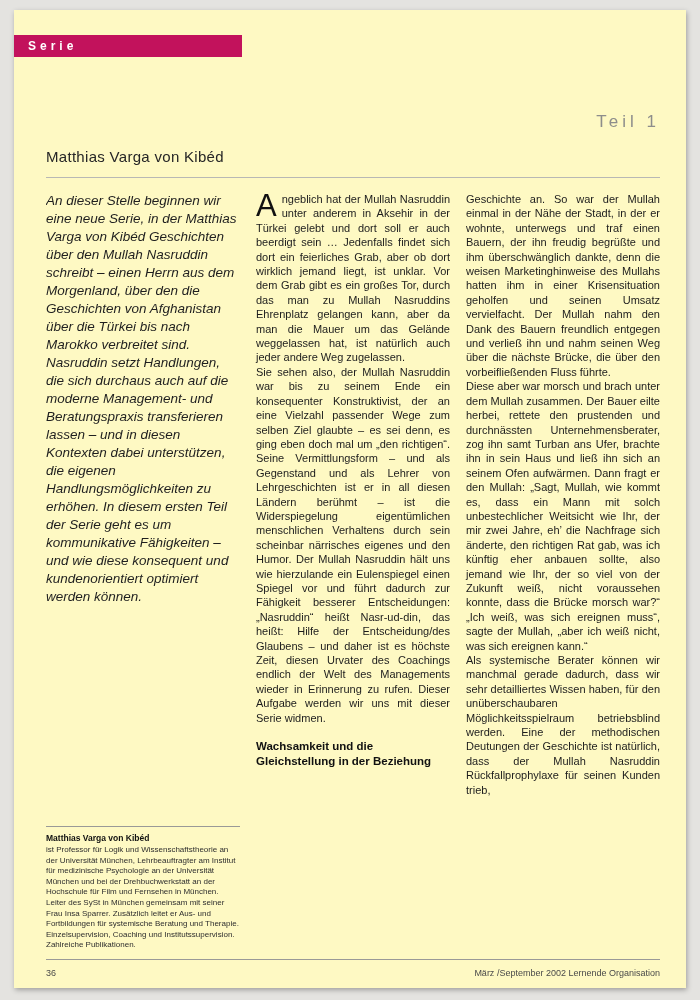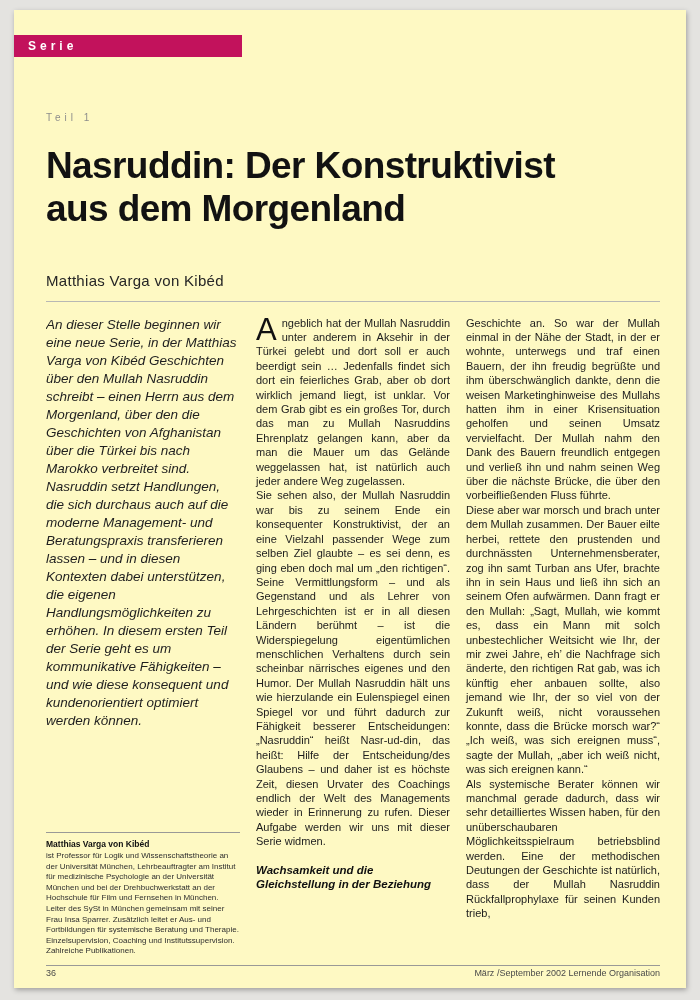--- a/index.html
+++ b/index.html
@@ -32,22 +32,23 @@
   }
   .content {
     position: absolute;
     left: 32px; right: 26px; top: 0; bottom: 0;
     display: flex;
     flex-direction: column;
   }
   .part-label {
     margin-top: 102px;
     color: #8d8d8b;
-    font-size: 10px;
+    font-size: 17px;
     letter-spacing: 4px;
+    text-align: right;
   }
   .title {
     margin-top: 22px;
     font-size: 37px;
     font-weight: bold;
     color: #121212;
     line-height: 1.16;
     letter-spacing: -0.6px;
   }
   .byline-wrap {
@@ -104,45 +105,43 @@
     padding: 1px 5px 0 0;
     color: #111;
   }
   .subhead {
     font-weight: bold;
     font-size: 11.5px;
     line-height: 14.5px;
     margin: 14px 0 6px 0;
     color: #111;
     text-align: left;
-    font-style: italic;
   }
   .footer {
     border-top: 1px solid #9a9a97;
     margin-top: 8px;
     margin-bottom: 10px;
-    padding-top: 2px;
+    padding-top: 8px;
     display: flex;
     justify-content: space-between;
     font-size: 9px;
     color: #4a4a4a;
   }
 </style>
 </head>
 <body>
 
 <div class="page">
   <div class="serie-bar">
     <span>Serie</span>
   </div>
 
   <div class="content">
     <div class="part-label">Teil 1</div>
 
-    <h1 class="title"><span>Nasruddin: Der Konstruktivist</span><br><span>aus dem Morgenland</span></h1>
 
     <div class="byline-wrap">
       <div class="byline">Matthias Varga von Kibéd</div>
     </div>
 
     <div class="cols">
 
       <div class="col col-1">
         <div class="intro">An dieser Stelle beginnen wir eine neue Serie, in der Matthias Varga von Kibéd Geschichten über den Mullah Nasruddin schreibt – einen Herrn aus dem Morgenland, über den die Geschichten von Afghanistan über die Türkei bis nach Marokko verbreitet sind. Nasruddin setzt Handlungen, die sich durchaus auch auf die moderne Management- und Beratungspraxis transferieren lassen – und in diesen Kontexten dabei unterstützen, die eigenen Handlungsmöglichkeiten zu erhöhen. In diesem ersten Teil der Serie geht es um kommunikative Fähigkeiten – und wie diese konsequent und kundenorientiert optimiert werden können.</div>
         <div class="bio">

